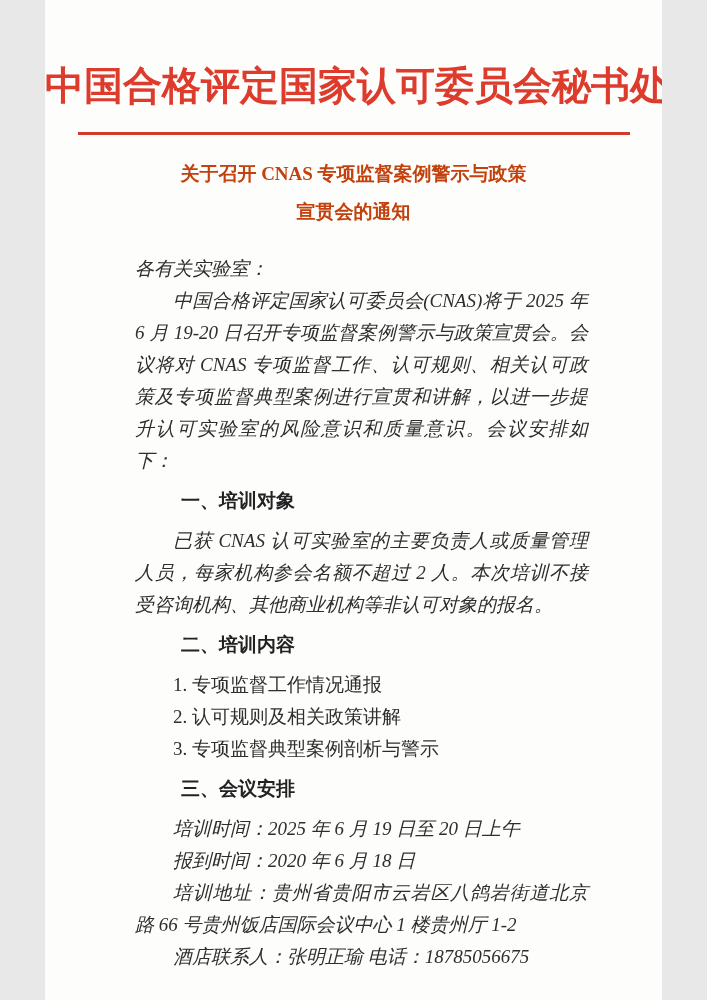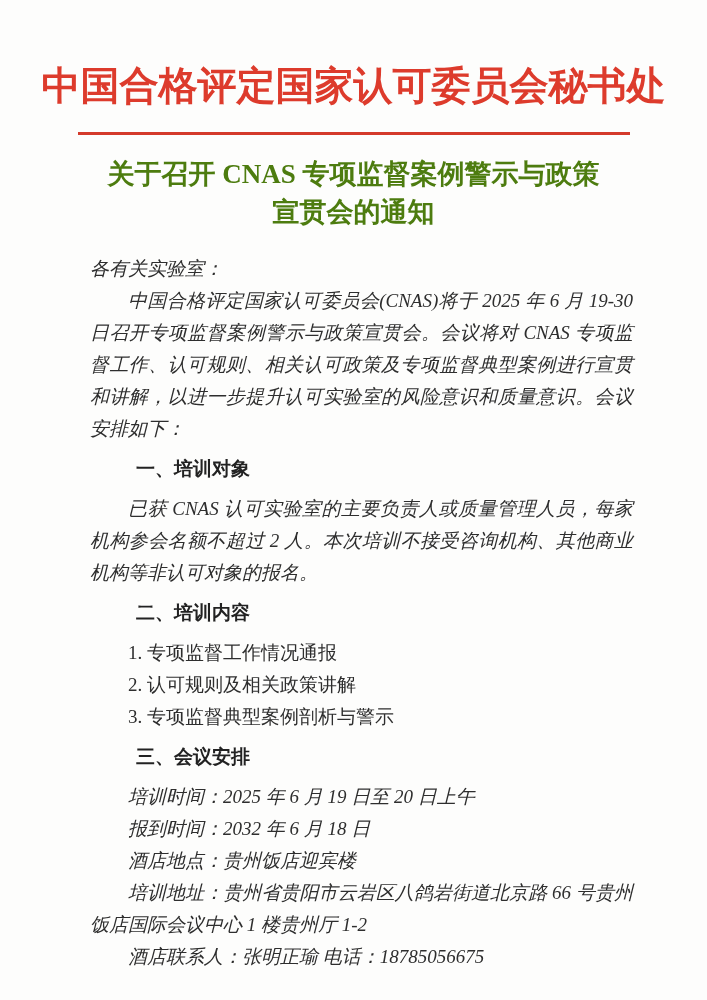--- a/index.html
+++ b/index.html
@@ -2,21 +2,21 @@
 <html><head>
 <meta charset="utf-8">
 <style>
   html, body {
     margin: 0;
     padding: 0;
     background: #e8e8e8;
   }
   .page {
     position: relative;
-    width: 707px;
+    width: 617px;
     height: 1000px;
     margin: 0 auto;
     background: #fdfdfc;
     overflow: hidden;
     box-sizing: border-box;
     padding-top: 62px;
     font-family: "Liberation Serif", "DejaVu Serif", serif;
     color: #2b2b2b;
   }
   .org-name {
@@ -30,24 +30,24 @@
   }
   .red-divider {
     width: 552px;
     height: 3px;
     background: #d43a2b;
     margin: 22px auto 0 auto;
   }
   .doc-title {
     margin-top: 20px;
     text-align: center;
-    font-size: 27px;
+    font-size: 19px;
     font-weight: bold;
     line-height: 38px;
-    color: #4d7c0f;
+    color: #c2410c;
   }
   .body-area {
     margin-top: 22px;
     padding: 0 74px 0 90px;
     font-size: 19px;
     line-height: 32px;
     color: #2e2e2e;
   }
   .par {
     margin: 0;
@@ -87,40 +87,39 @@
 
   <div class="doc-title">
     <div>关于召开 CNAS 专项监督案例警示与政策</div>
     <div>宣贯会的通知</div>
   </div>
 
   <div class="body-area">
 
     <p class="par">各有关实验室：</p>
 
-    <p class="par indent">中国合格评定国家认可委员会(CNAS)将于 2025 年 6 月 19-30 日召开专项监督案例警示与政策宣贯会。会议将对 CNAS 专项监督工作、认可规则、相关认可政策及专项监督典型案例进行宣贯和讲解，以进一步提升认可实验室的风险意识和质量意识。会议安排如下：</p>
+    <p class="par indent">中国合格评定国家认可委员会(CNAS)将于 2025 年 6 月 19-20 日召开专项监督案例警示与政策宣贯会。会议将对 CNAS 专项监督工作、认可规则、相关认可政策及专项监督典型案例进行宣贯和讲解，以进一步提升认可实验室的风险意识和质量意识。会议安排如下：</p>
 
     <p class="section-heading">一、培训对象</p>
 
     <p class="par indent">已获 CNAS 认可实验室的主要负责人或质量管理人员，每家机构参会名额不超过 2 人。本次培训不接受咨询机构、其他商业机构等非认可对象的报名。</p>
 
     <p class="section-heading">二、培训内容</p>
 
     <p class="list-item">1. 专项监督工作情况通报</p>
 
     <p class="list-item">2. 认可规则及相关政策讲解</p>
 
     <p class="list-item">3. 专项监督典型案例剖析与警示</p>
 
     <p class="section-heading">三、会议安排</p>
 
     <p class="detail-line">培训时间：2025 年 6 月 19 日至 20 日上午</p>
 
-    <p class="detail-line">报到时间：2032 年 6 月 18 日</p>
+    <p class="detail-line">报到时间：2020 年 6 月 18 日</p>
 
-    <p class="detail-line">酒店地点：贵州饭店迎宾楼</p>
 
     <p class="detail-line">培训地址：贵州省贵阳市云岩区八鸽岩街道北京路 66 号贵州饭店国际会议中心 1 楼贵州厅 1-2</p>
 
     <p class="detail-line">酒店联系人：张明正瑜  电话：18785056675</p>
 
   </div>
 </div>
 
 </body></html>

